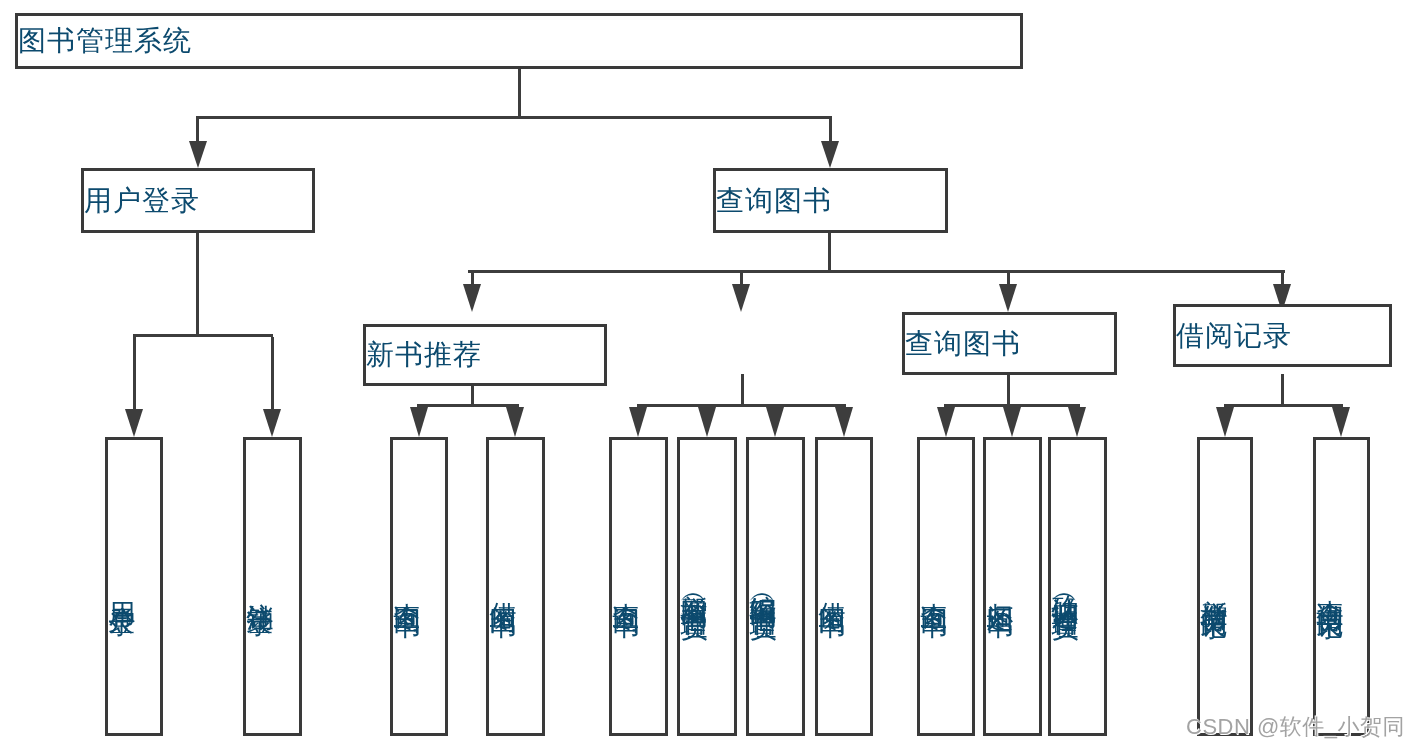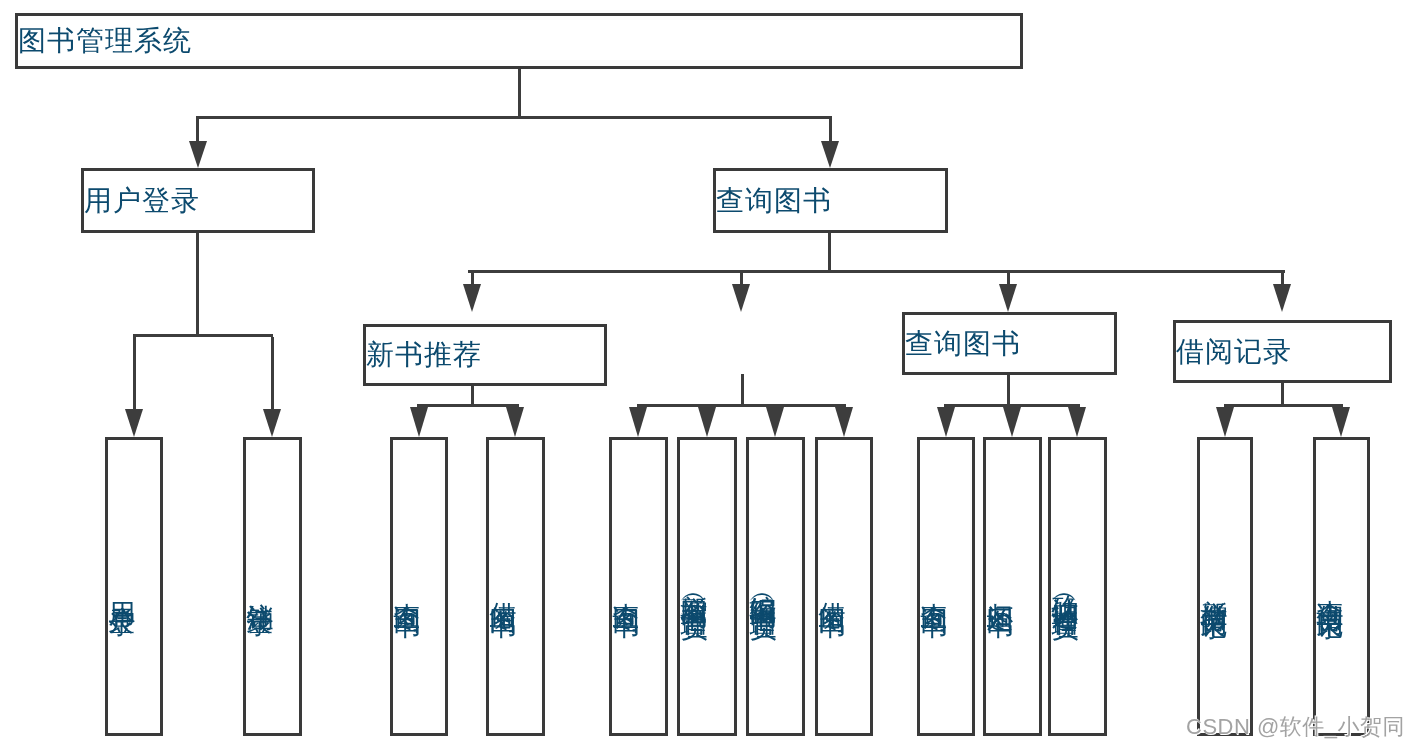--- a/index.html
+++ b/index.html
@@ -52,21 +52,21 @@
     text-shadow: 1px 1px 0 #ffffff, -1px -1px 0 #ffffff;
   }
 
   
   #n-root           { left: 15px;   top: 13px;  width: 1008px; height: 56px; }
   #n-user-login     { left: 81px;   top: 168px; width: 234px;  height: 65px; }
   #n-book-mgmt      { left: 713px;  top: 168px; width: 235px;  height: 65px; }
   #n-new-book-rec   { left: 363px;  top: 324px; width: 244px;  height: 62px; }
   #n-book-borrow    { left: 633px;  top: 312px; width: 220px;  height: 62px; }
   #n-current-borrow { left: 902px;  top: 312px; width: 215px;  height: 63px; }
-  #n-borrow-record  { left: 1173px; top: 320px; width: 219px;  height: 63px; }
+  #n-borrow-record  { left: 1173px; top: 304px; width: 219px;  height: 63px; }
   .leaf { top: 437px; height: 299px; }
   #n-leaf-user-login { left: 105px;  width: 58px; }
   #n-leaf-logout     { left: 243px;  width: 59px; }
   #n-nbr-query       { left: 390px;  width: 58px; }
   #n-nbr-borrow      { left: 486px;  width: 59px; }
   #n-bb-query        { left: 609px;  width: 59px; }
   #n-bb-add          { left: 677px;  width: 60px; }
   #n-bb-edit         { left: 746px;  width: 59px; }
   #n-bb-borrow       { left: 815px;  width: 58px; }
   #n-cb-query        { left: 917px;  width: 58px; }

